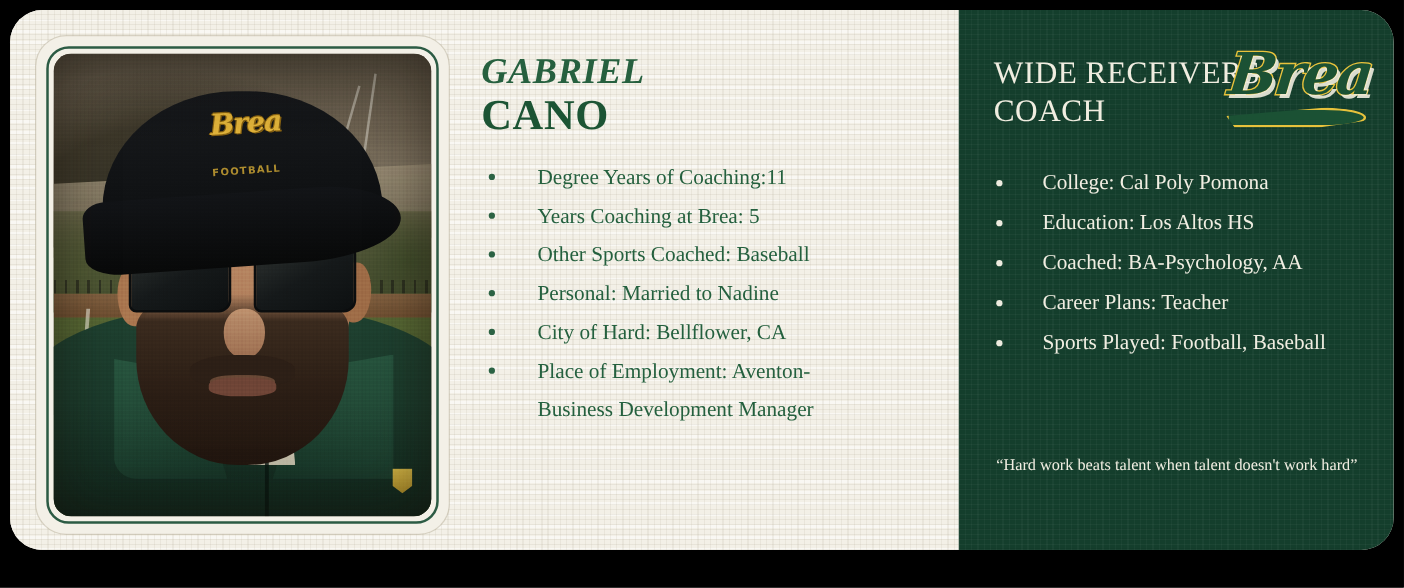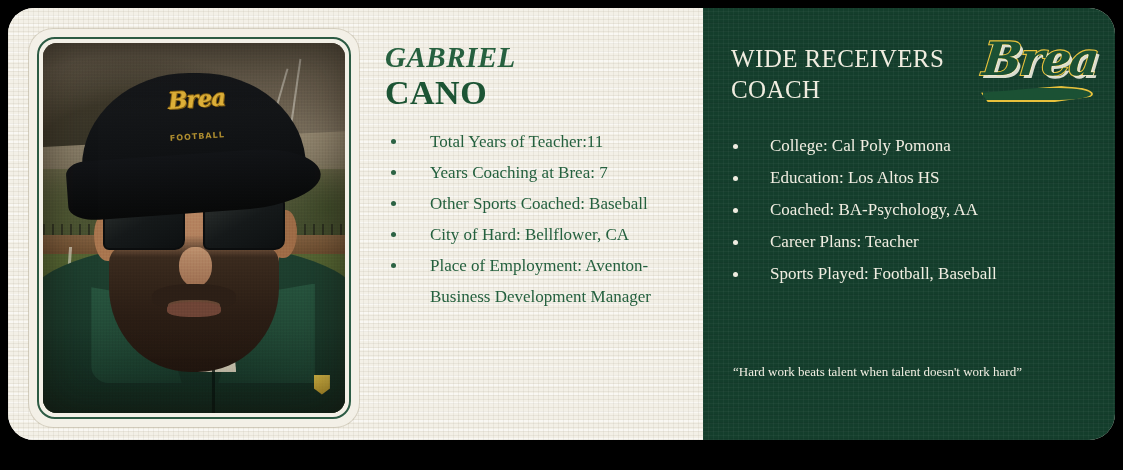--- a/index.html
+++ b/index.html
@@ -30,21 +30,21 @@
     height: 432px;
     border-radius: 26px;
     overflow: hidden;
     display: flex;
     background: #F3F0E7;
   }
 
   
   .panel-left {
     position: relative;
-    width: 695px;
+    width: 759px;
     height: 100%;
     background-color: #F3F0E7;
     background-image:
       repeating-linear-gradient(0deg, rgba(176,168,148,.17) 0 1px, rgba(0,0,0,0) 1px 4px),
       repeating-linear-gradient(90deg, rgba(176,168,148,.15) 0 1px, rgba(0,0,0,0) 1px 5px),
       repeating-linear-gradient(0deg, rgba(255,255,255,.5) 0 2px, rgba(0,0,0,0) 2px 9px);
     display: flex;
     flex-direction: row;
   }
 
@@ -468,23 +468,24 @@
             <div class="ph-vignette"></div>
           </div>
         </div>
       </div>
 
       <div class="left-text">
         <div class="first-name">GABRIEL</div>
         <div class="last-name">CANO</div>
 
         <ul class="bullets">
-          <li>Total Years of Teacher:11</li>
-          <li>Years Coaching at Brea: 7</li>
+          <li>Degree Years of Coaching:11</li>
+          <li>Years Coaching at Brea: 5</li>
           <li>Other Sports Coached: Baseball</li>
+          <li>Personal: Married to Nadine</li>
           <li>City of Hard: Bellflower, CA</li>
           <li>Place of Employment: Aventon- Business Development Manager</li>
         </ul>
       </div>
     </div>
 
     <div class="panel-right">
 
       <div class="right-head">WIDE RECEIVERS COACH</div>
 

